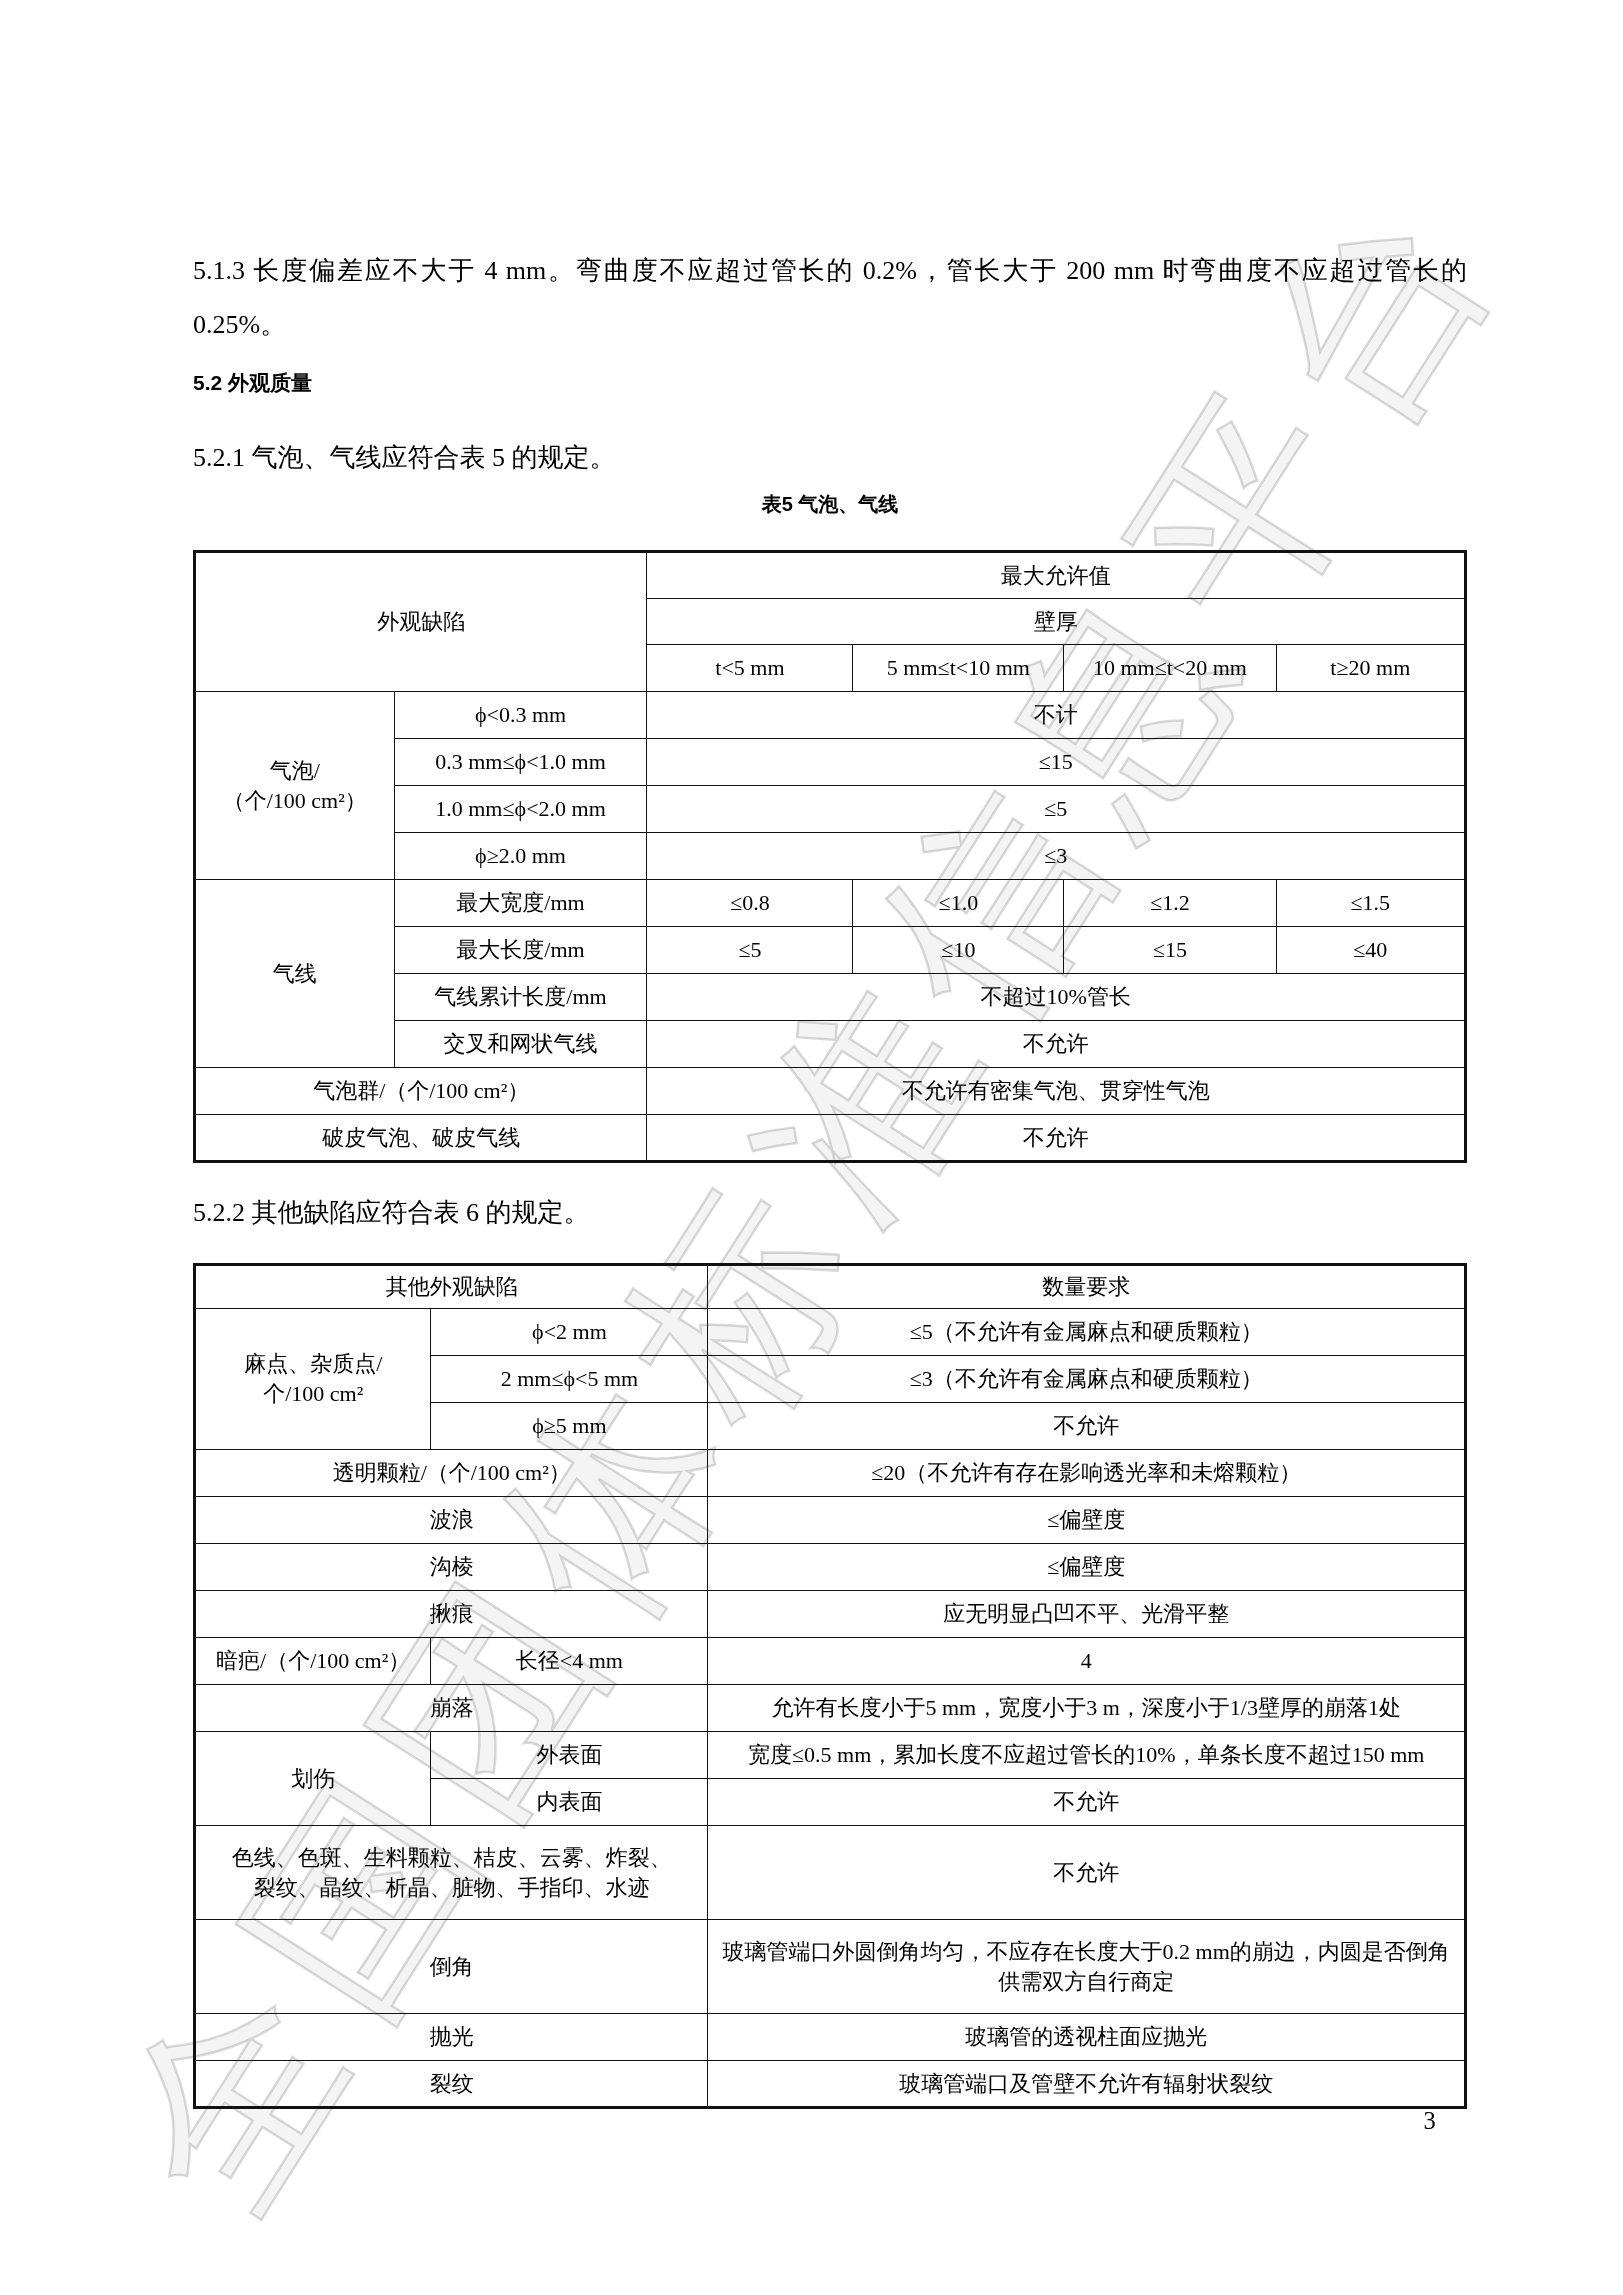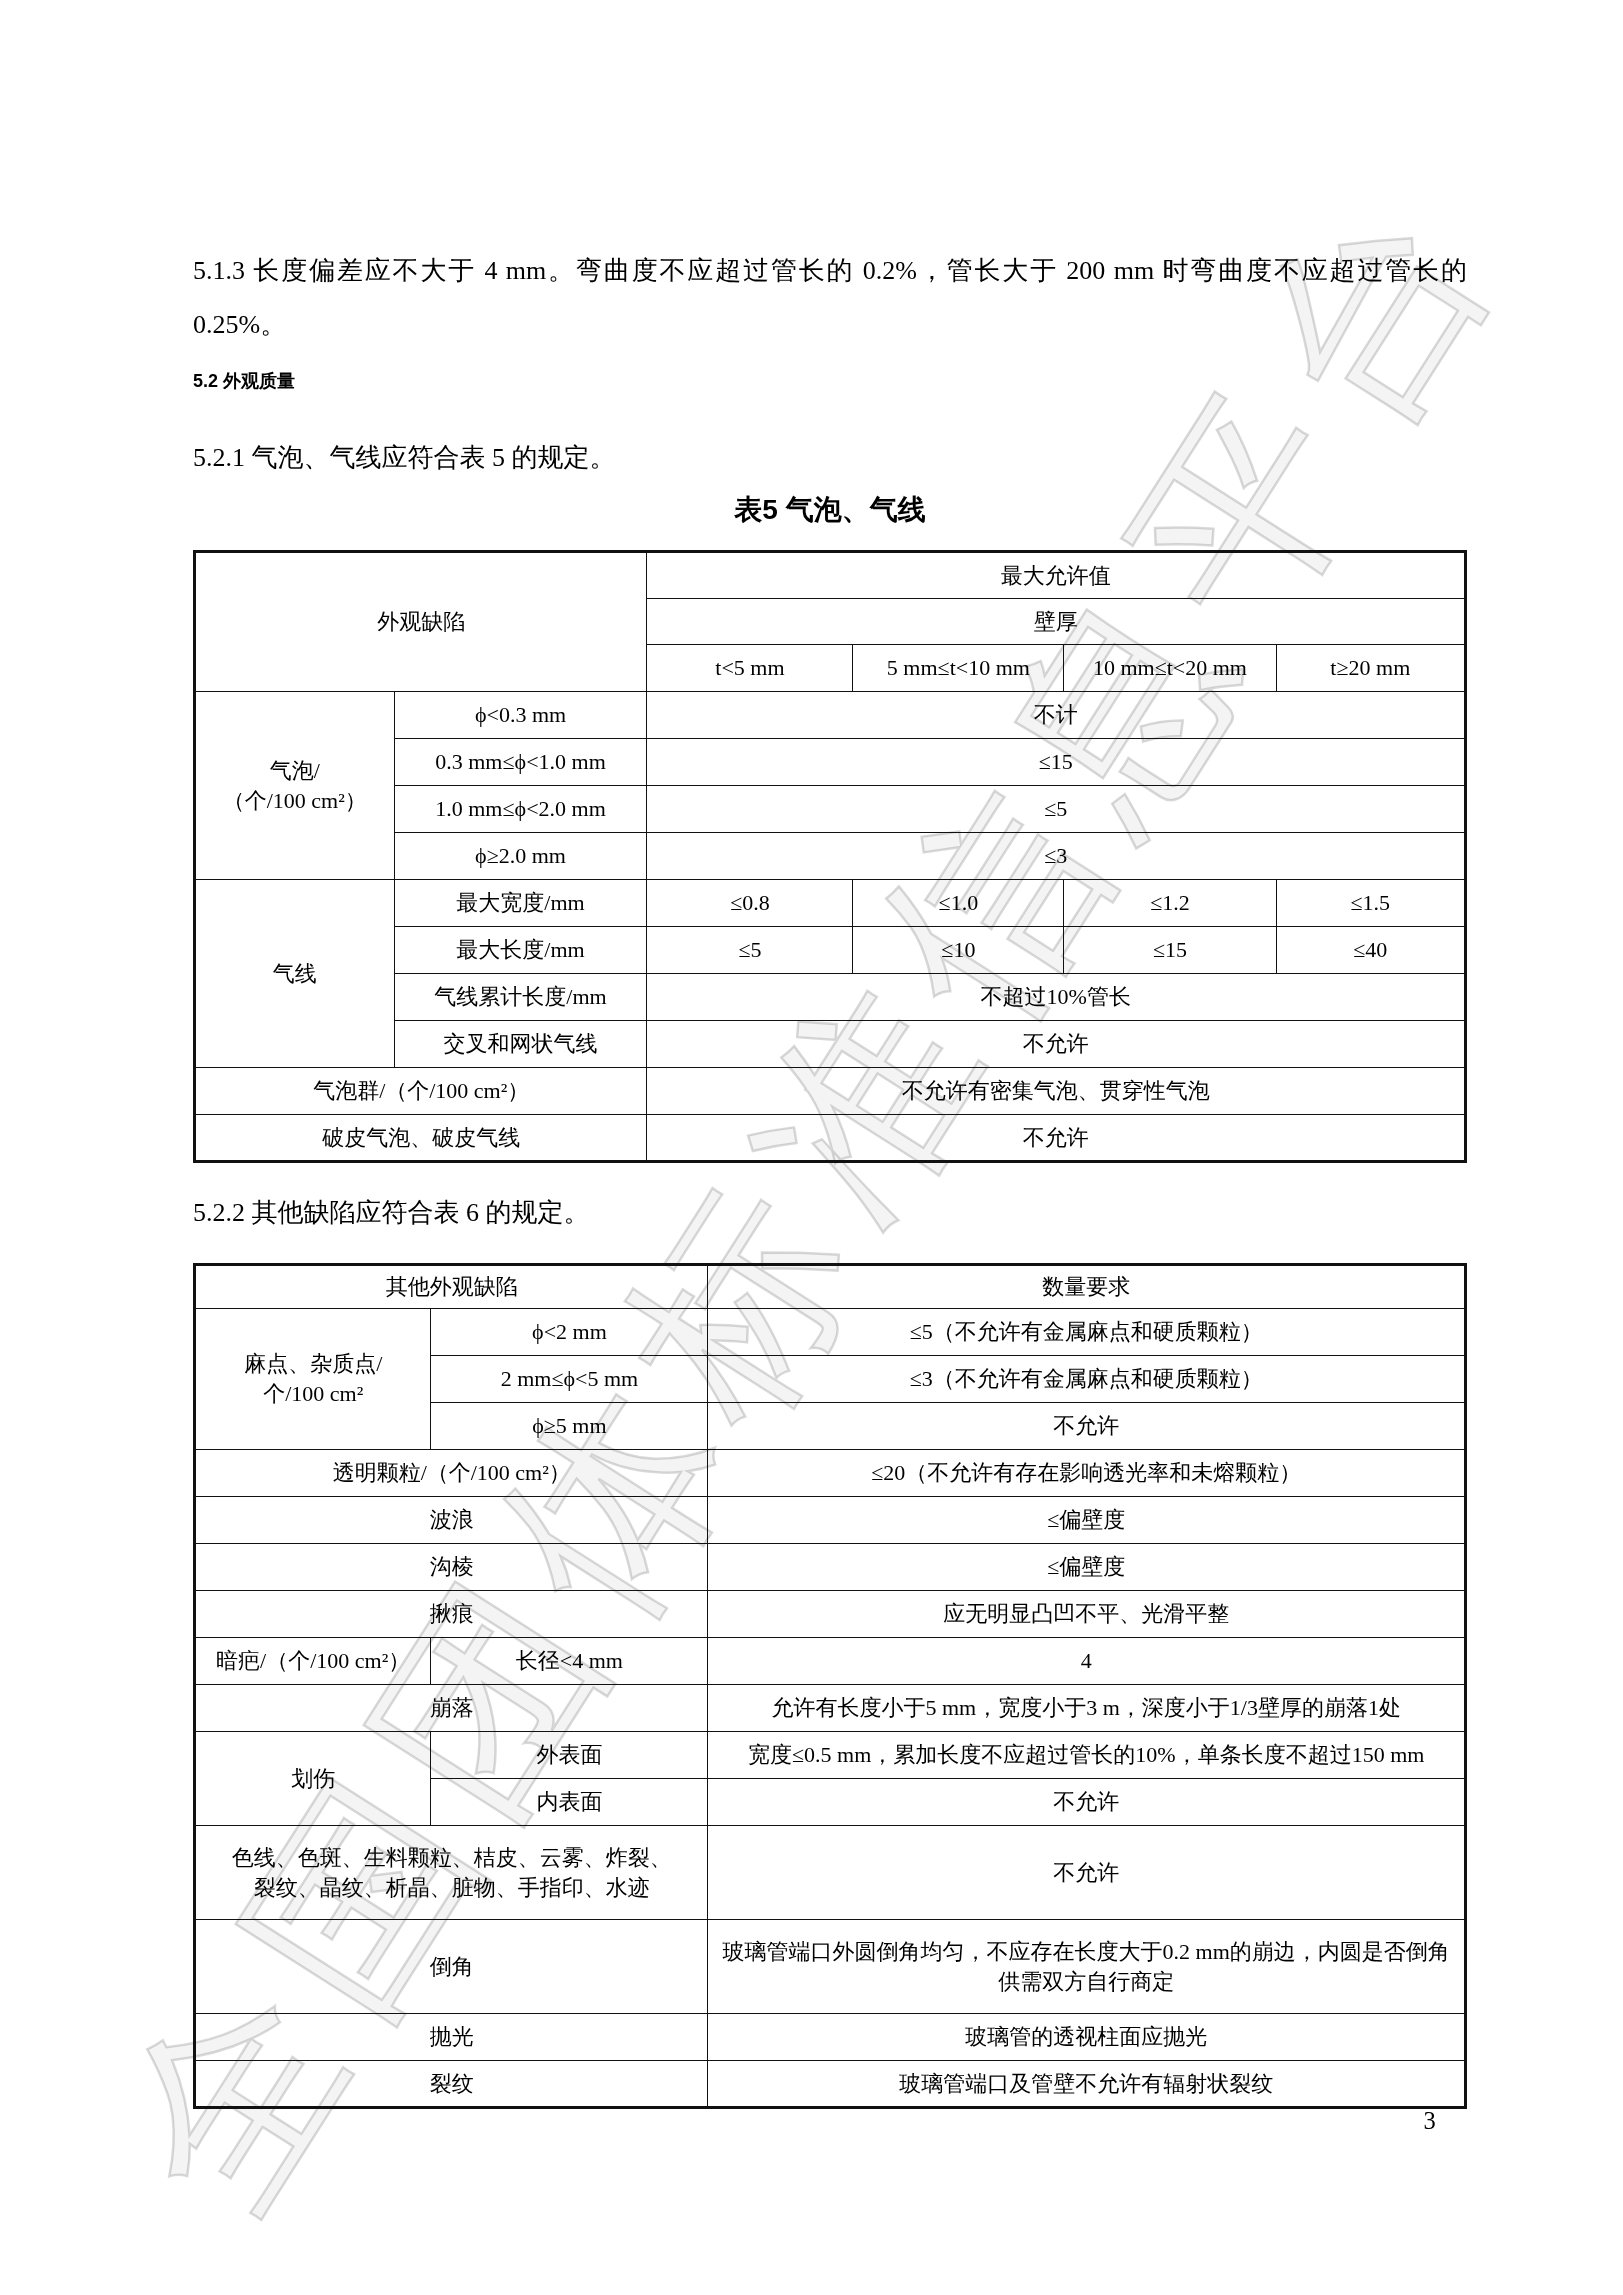--- a/index.html
+++ b/index.html
@@ -30,28 +30,28 @@
     position:absolute; left:193px; width:1274px;
     font-size:26px; line-height:54px; text-align:justify;
   }
   .p513 { top:244px; }
   .p521 { top:431px; }
   .p522 { top:1186px; }
 
   .heading {
     position:absolute; left:193px; width:1274px;
     font-family:"Liberation Sans","DejaVu Sans",sans-serif;
-    font-weight:bold; font-size:18px;
+    font-weight:bold; font-size:21px;
   }
   .h52 { top:369px; }
 
   .tbl-caption {
     position:absolute; left:193px; width:1274px; text-align:center;
     font-family:"Liberation Sans","DejaVu Sans",sans-serif;
-    font-weight:bold; font-size:28px;
+    font-weight:bold; font-size:20px;
   }
   .t5cap { top:491px; }
   .t6cap { top:1249px; }
 
   table.std {
     position:absolute; left:193px; width:1274px;
     border-collapse:collapse; table-layout:fixed;
     font-size:22px;
   }
   .t5 { top:550px; }

